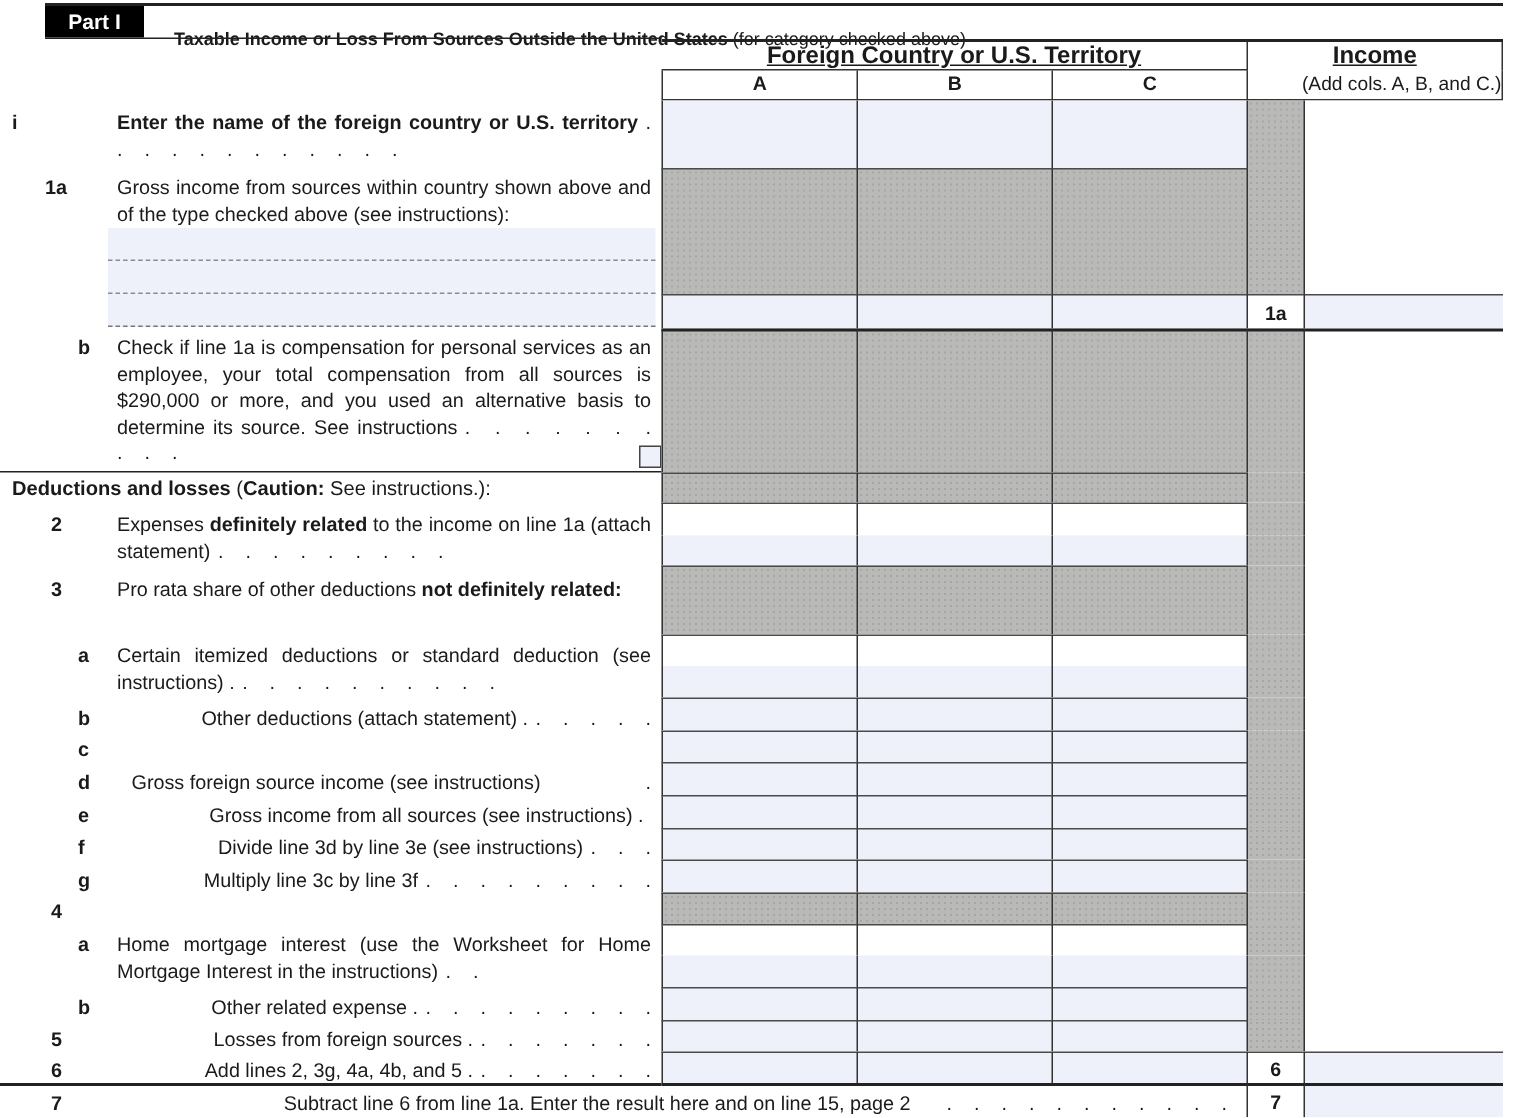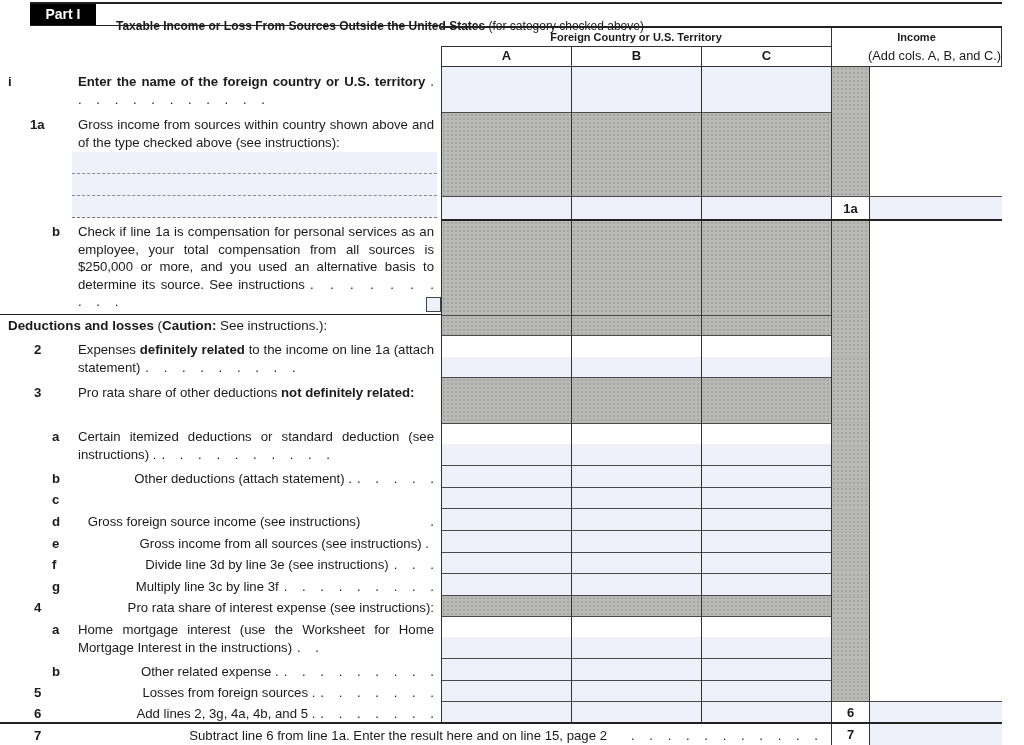--- a/index.html
+++ b/index.html
@@ -13,21 +13,21 @@
 
   
   .tbl{position:absolute;left:441px;top:26px;width:561px;border-top:2px solid #222;font-size:13px;}
   .hdr{border-bottom:1px solid #333;}
   .hrow{display:flex;}
   .hc{box-sizing:border-box;text-align:center;font-weight:bold;}
   .w-g{width:391px;border-right:1px solid #333;border-bottom:1px solid #333;}
   .w-t{width:170px;border-right:1px solid #333;}
   .w-a{width:131px;border-left:1px solid #333;border-right:1px solid #333;}
   .w-b,.w-c{width:130px;border-right:1px solid #333;}
-  .hrow1{height:19px;line-height:19px;font-size:11px;}
+  .hrow1{height:19px;line-height:19px;font-size:16px;text-decoration:underline;}
   .hrow2{height:19px;line-height:17px;}
   .w-tsub{width:170px;border-right:1px solid #333;font-weight:normal;font-size:12.8px;text-align:right;}
 
   .band{display:flex;}
   .band>div{box-sizing:border-box;height:100%;}
   .cA{width:131px;border-left:1px solid #333;border-right:1px solid #333;}
   .cB{width:130px;border-right:1px solid #333;}
   .cC{width:130px;border-right:1px solid #333;}
   .cN{width:38px;border-right:1px solid #333;}
   .cT{width:132px;}
@@ -261,21 +261,21 @@
   <div class="lnum" style="left:30px;top:116px">1a</div>
   <div class="ltext" style="top:116px">Gross income from sources within country shown above and of the type checked above (see instructions):</div>
 
   <div class="writein">
     <div class="wline"></div>
     <div class="wline"></div>
     <div class="wline"></div>
   </div>
 
   <div class="lnum" style="left:52px;top:223px">b</div>
-  <div class="ltext" style="top:223px"><span>Check if line 1a is compensation for personal services as an employee, your total compensation from all sources is $250,000 or more, and you used an alternative basis to determine its source. See instructions</span><span class="dots">. . . . . . . . . .</span></div>
+  <div class="ltext" style="top:223px"><span>Check if line 1a is compensation for personal services as an employee, your total compensation from all sources is $290,000 or more, and you used an alternative basis to determine its source. See instructions</span><span class="dots">. . . . . . . . . .</span></div>
   <div class="checkbox"></div>
 
   <div class="heading"><span class="b">Deductions and losses</span><span> (</span><span class="b">Caution:</span><span> See instructions.):</span></div>
 
   <div class="lnum" style="left:34px;top:341px">2</div>
   <div class="ltext" style="top:341px"><span>Expenses </span><span class="b">definitely related</span><span> to the income on line 1a (attach statement)</span><span class="dots">. . . . . . . . .</span></div>
 
   <div class="lnum" style="left:34px;top:384px">3</div>
   <div class="ltext" style="top:384px"><span>Pro rata share of other deductions </span><span class="b">not definitely related</span><span class="b">:</span></div>
 
@@ -293,21 +293,20 @@
   <div class="lnum" style="left:52px;top:535px">e</div>
   <div class="ltext single" style="top:535px"><span>Gross income from all sources (see instructions) .</span><span class="dots"></span></div>
 
   <div class="lnum" style="left:52px;top:556px">f</div>
   <div class="ltext single" style="top:556px"><span>Divide line 3d by line 3e (see instructions)</span><span class="dots">. . .</span></div>
 
   <div class="lnum" style="left:52px;top:578px">g</div>
   <div class="ltext single" style="top:578px"><span>Multiply line 3c by line 3f</span><span class="dots">. . . . . . . . .</span></div>
 
   <div class="lnum" style="left:34px;top:599px">4</div>
-  <div class="ltext single" style="top:599px">Pro rata share of interest expense (see instructions):</div>
 
   <div class="lnum" style="left:52px;top:621px">a</div>
   <div class="ltext" style="top:621px"><span>Home mortgage interest (use the Worksheet for Home Mortgage Interest in the instructions)</span><span class="dots">. .</span></div>
 
   <div class="lnum" style="left:52px;top:663px">b</div>
   <div class="ltext single" style="top:663px"><span>Other related expense .</span><span class="dots">. . . . . . . . .</span></div>
 
   <div class="lnum" style="left:34px;top:684px">5</div>
   <div class="ltext single" style="top:684px"><span>Losses from foreign sources .</span><span class="dots">. . . . . . .</span></div>
 

